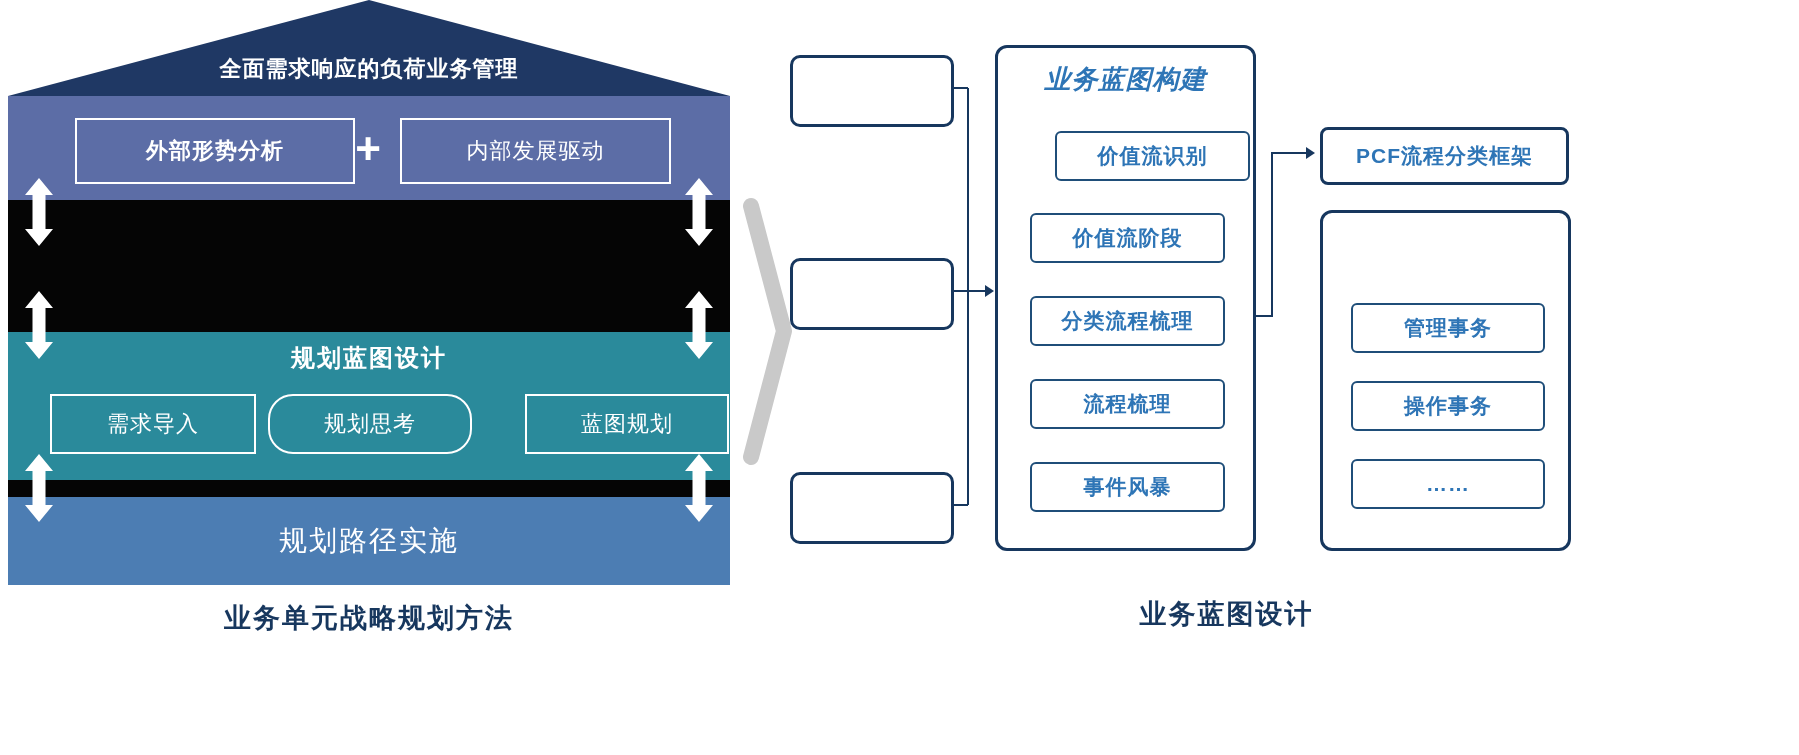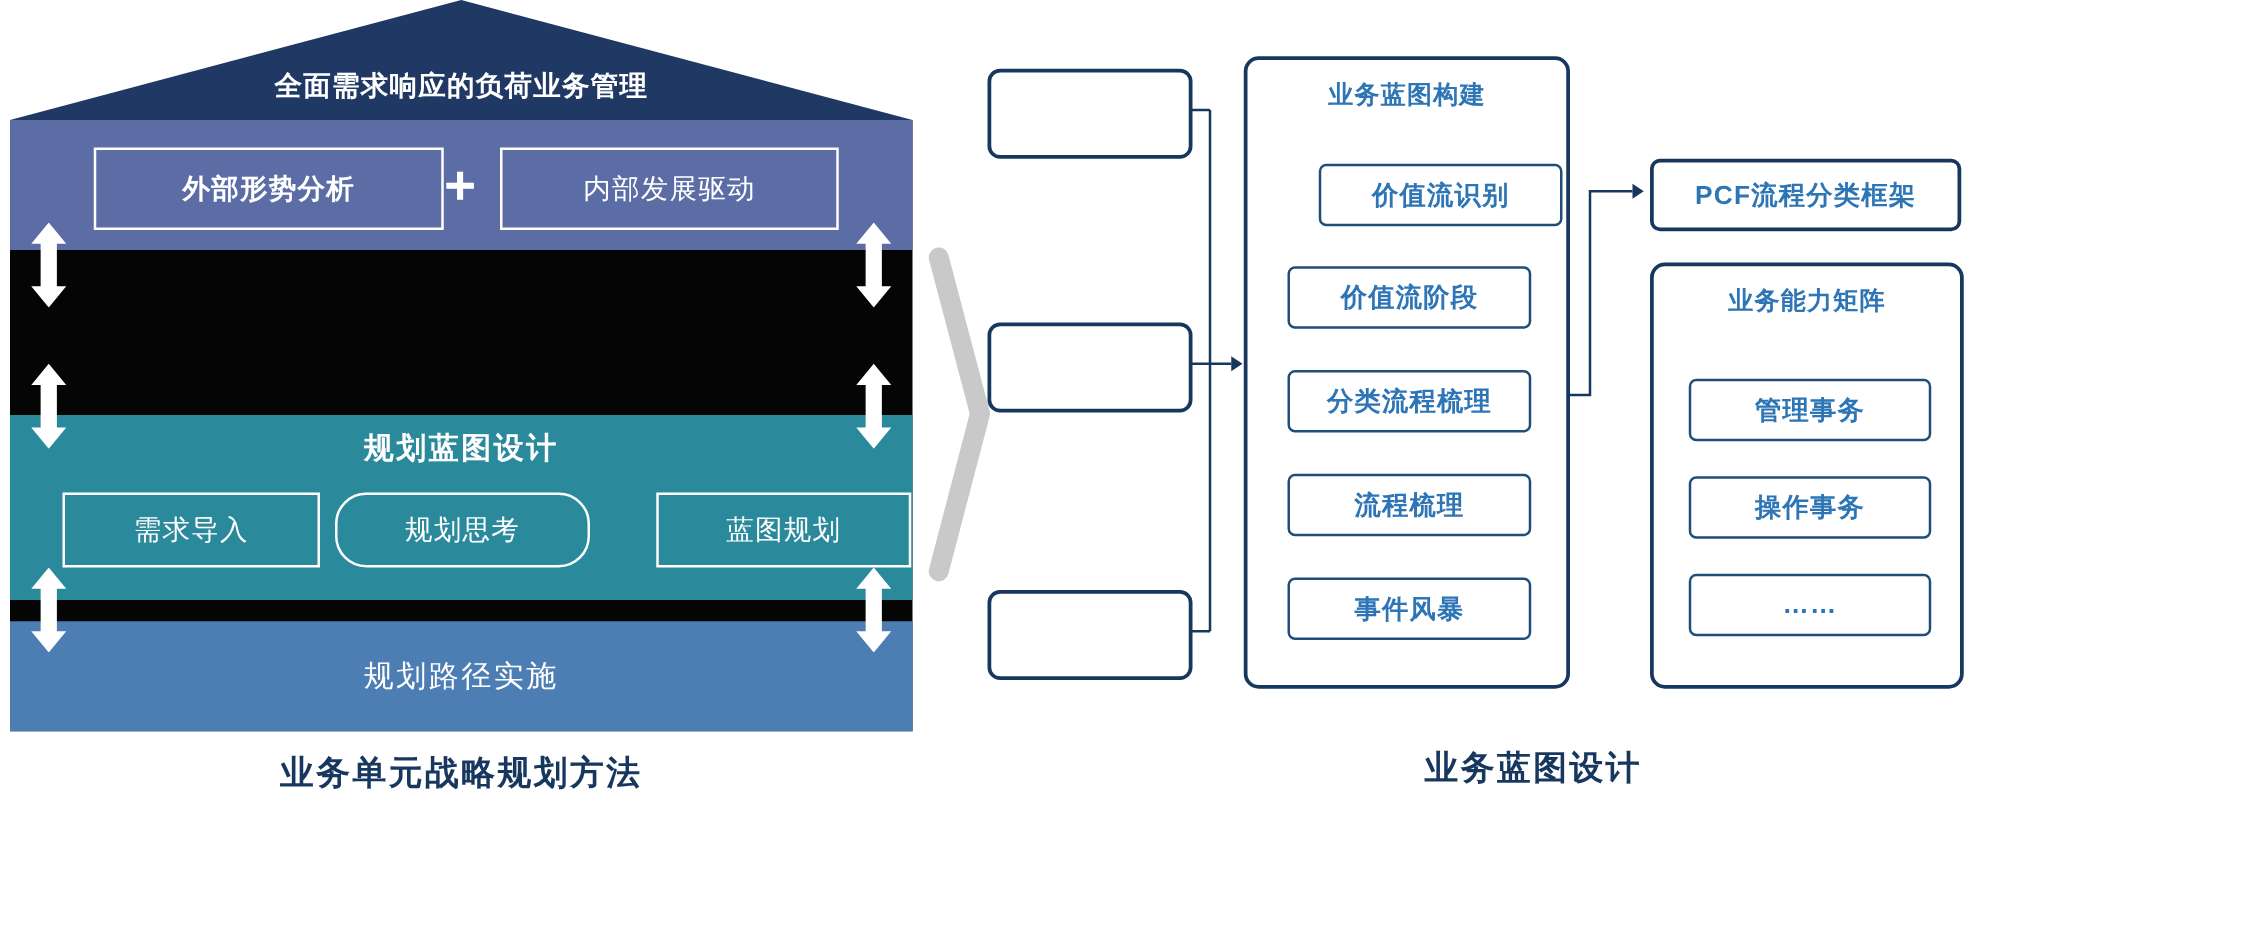--- a/index.html
+++ b/index.html
@@ -41,21 +41,21 @@
   }
   .plus{
     position:absolute;left:338px;top:22px;width:44px;height:62px;
     display:flex;align-items:center;justify-content:center;
     color:#fff;font-size:44px;font-weight:900;line-height:1;
   }
   .band3-title{
     position:absolute;left:0;top:10px;width:100%;text-align:center;
     color:#fff;font-size:24px;font-weight:700;letter-spacing:2px;
   }
-  .band4-text{color:#fff;font-size:24px;letter-spacing:2px;}
+  .band4-text{color:#fff;font-size:28px;letter-spacing:2px;}
   .varrow{position:absolute;width:30px;height:68px;}
   .caption{
     position:absolute;text-align:center;color:var(--navy);
     font-size:27px;font-weight:700;letter-spacing:2px;
   }
   .caption-left{left:8px;top:600px;width:722px;}
   .caption-right{left:1044px;top:596px;width:365px;}
   
   .overlay{position:absolute;left:0;top:0;pointer-events:none;}
   
@@ -63,21 +63,21 @@
     position:absolute;width:158px;height:66px;background:#fff;
     border:3px solid var(--navy);border-radius:10px;
   }
   .panel{
     position:absolute;border:3px solid var(--navy);border-radius:12px;background:#fff;
   }
   .flow-panel{left:995px;top:45px;width:255px;height:500px;}
   .matrix-panel{left:1320px;top:210px;width:245px;height:335px;}
   .panel-title{
     position:absolute;left:0;top:14px;width:100%;text-align:center;
-    color:var(--blue);font-size:20px;font-weight:700;letter-spacing:1px;
+    color:var(--blue);font-size:26px;font-weight:700;letter-spacing:1px;font-style:italic;
   }
   .step,.mitem{
     position:absolute;height:46px;border:2px solid var(--boxborder);border-radius:6px;
     display:flex;align-items:center;justify-content:center;
     color:var(--blue);font-size:21px;font-weight:600;letter-spacing:1px;background:#fff;
   }
   .step{left:32px;width:191px;}
   .mitem{left:28px;width:190px;}
   .pcf-box{
     position:absolute;left:1320px;top:127px;width:243px;height:52px;
@@ -169,21 +169,20 @@
     <div class="step" style="top:83px;margin-left:25px;">价值流识别</div>
     <div class="step" style="top:165px;">价值流阶段</div>
     <div class="step" style="top:248px;">分类流程梳理</div>
     <div class="step" style="top:331px;">流程梳理</div>
     <div class="step" style="top:414px;">事件风暴</div>
   </div>
 
   <div class="pcf-box">PCF流程分类框架</div>
 
   <div class="panel matrix-panel">
-    <div class="panel-title">业务能力矩阵</div>
     <div class="mitem" style="top:90px;">管理事务</div>
     <div class="mitem" style="top:168px;">操作事务</div>
     <div class="mitem" style="top:246px;">……</div>
   </div>
 
   <div class="caption caption-right">业务蓝图设计</div>
 
 </div>
 
 </body></html>

